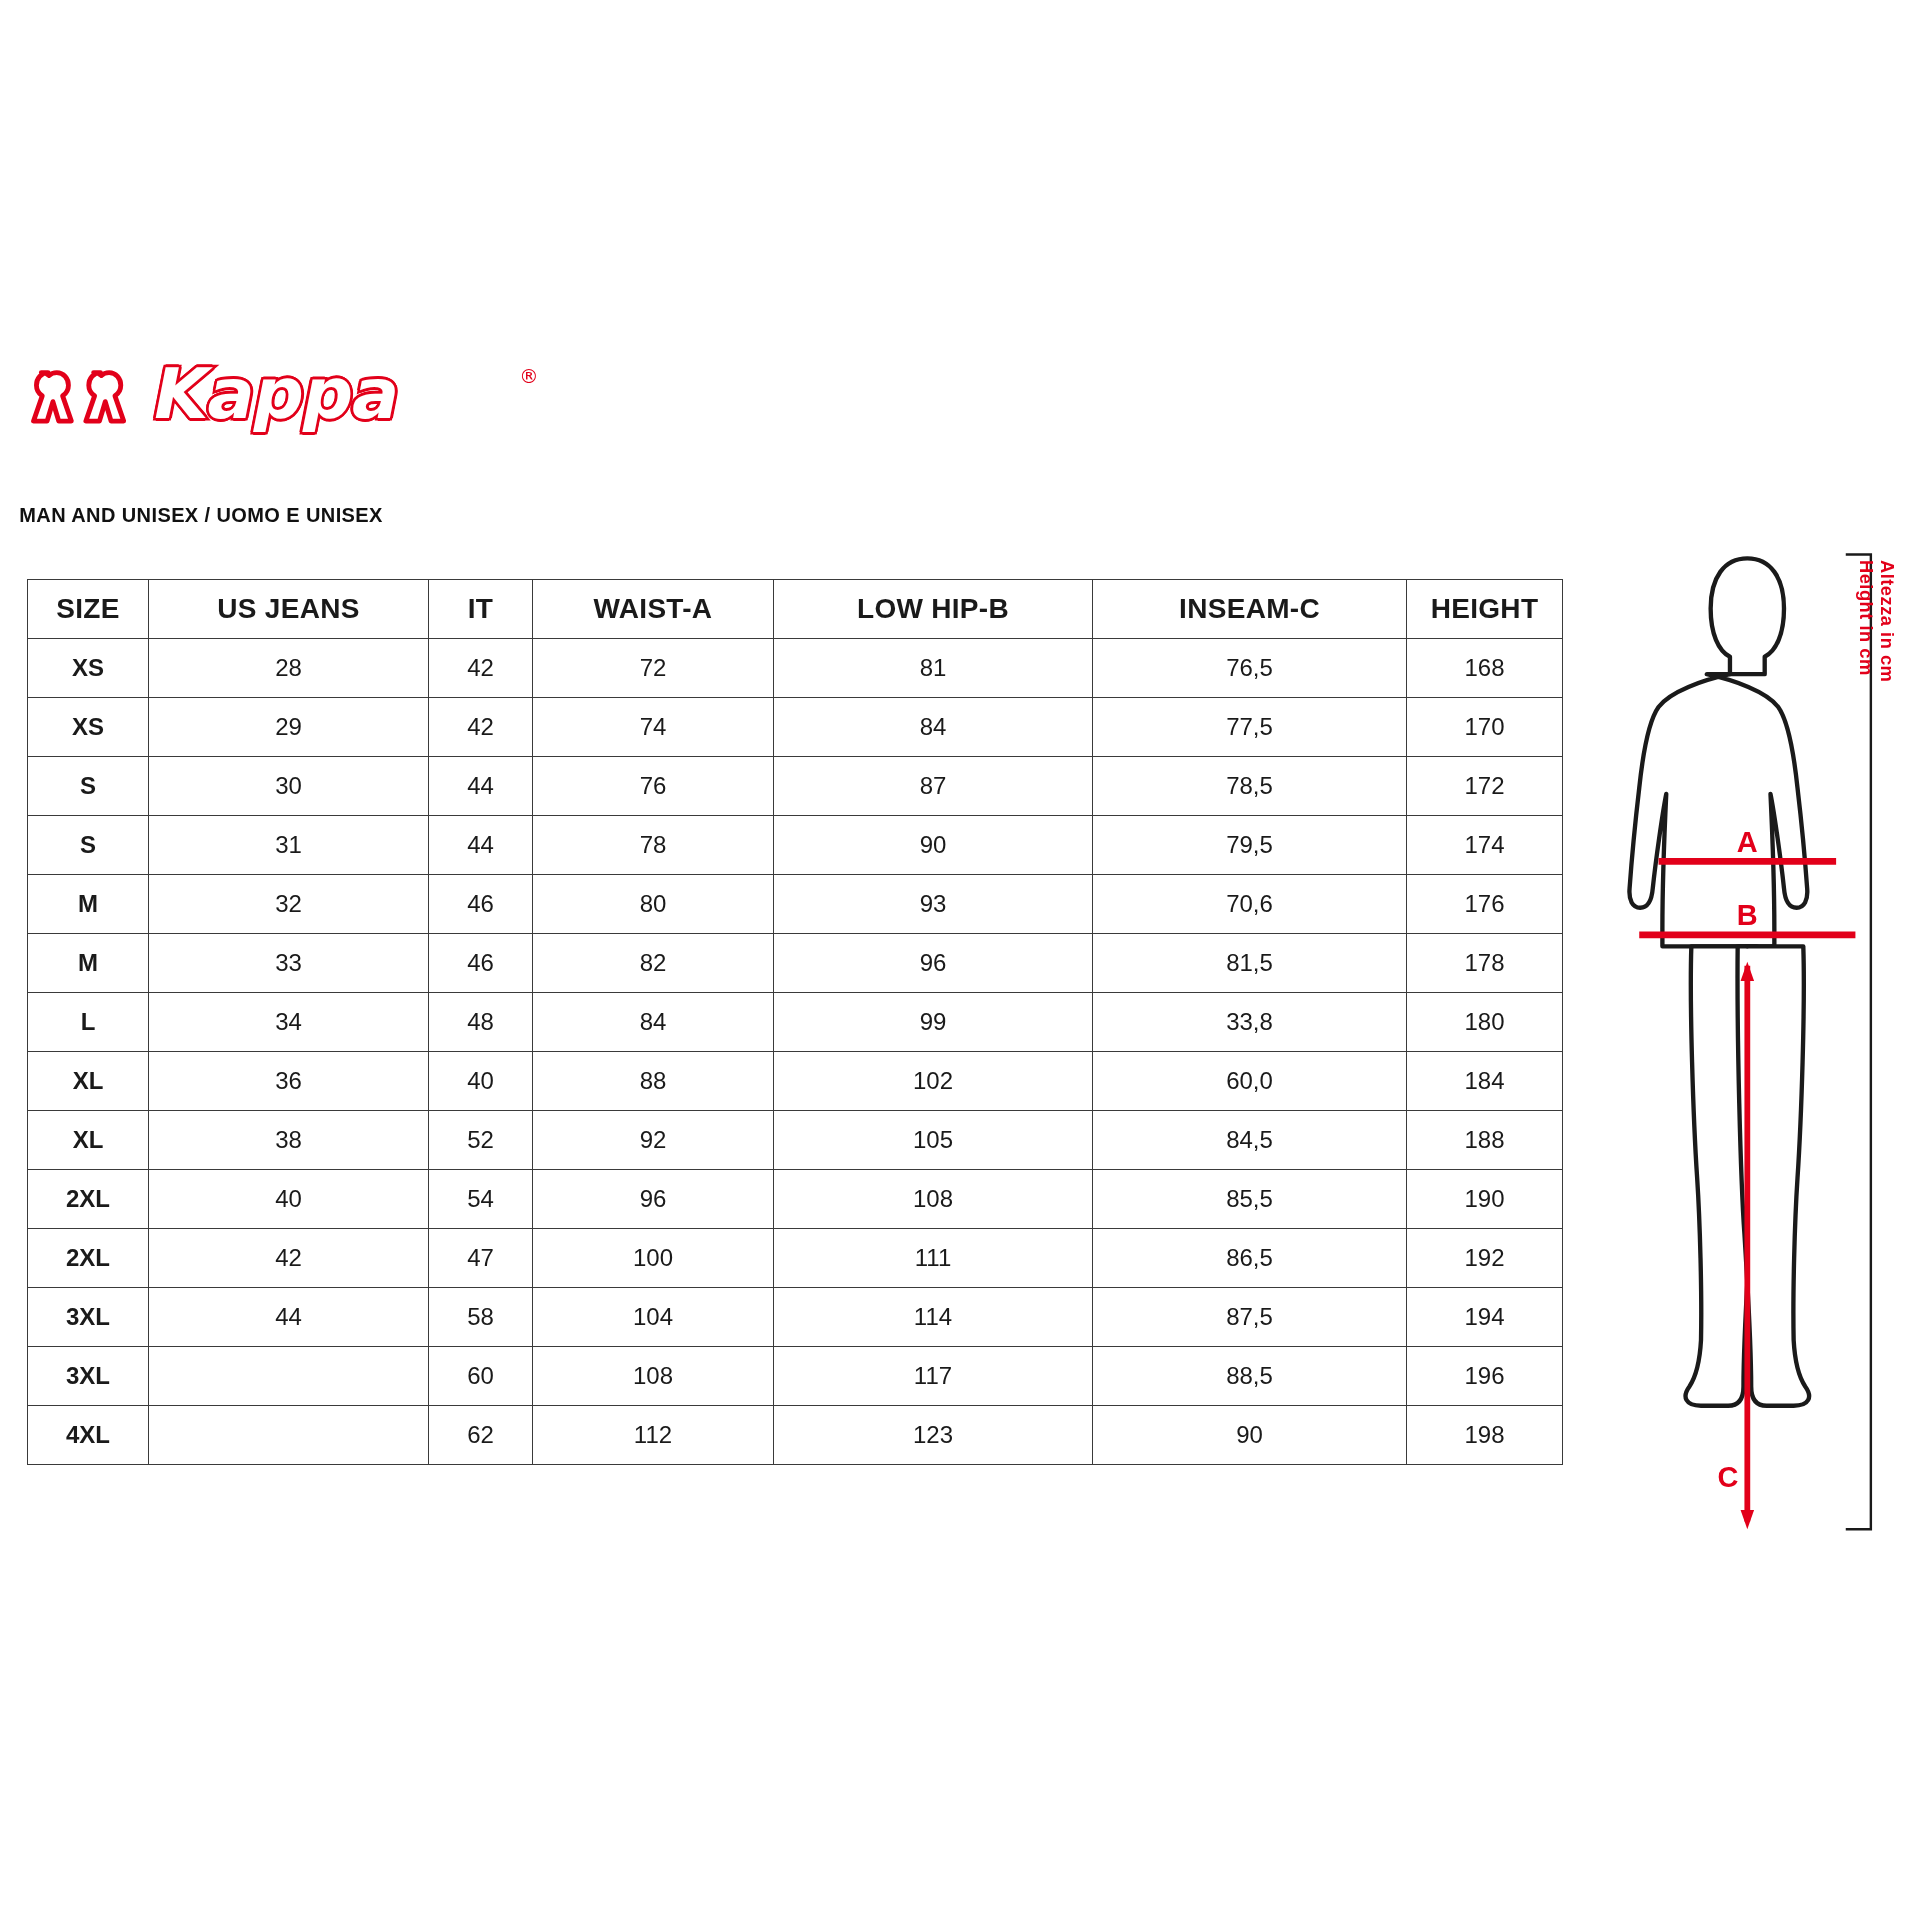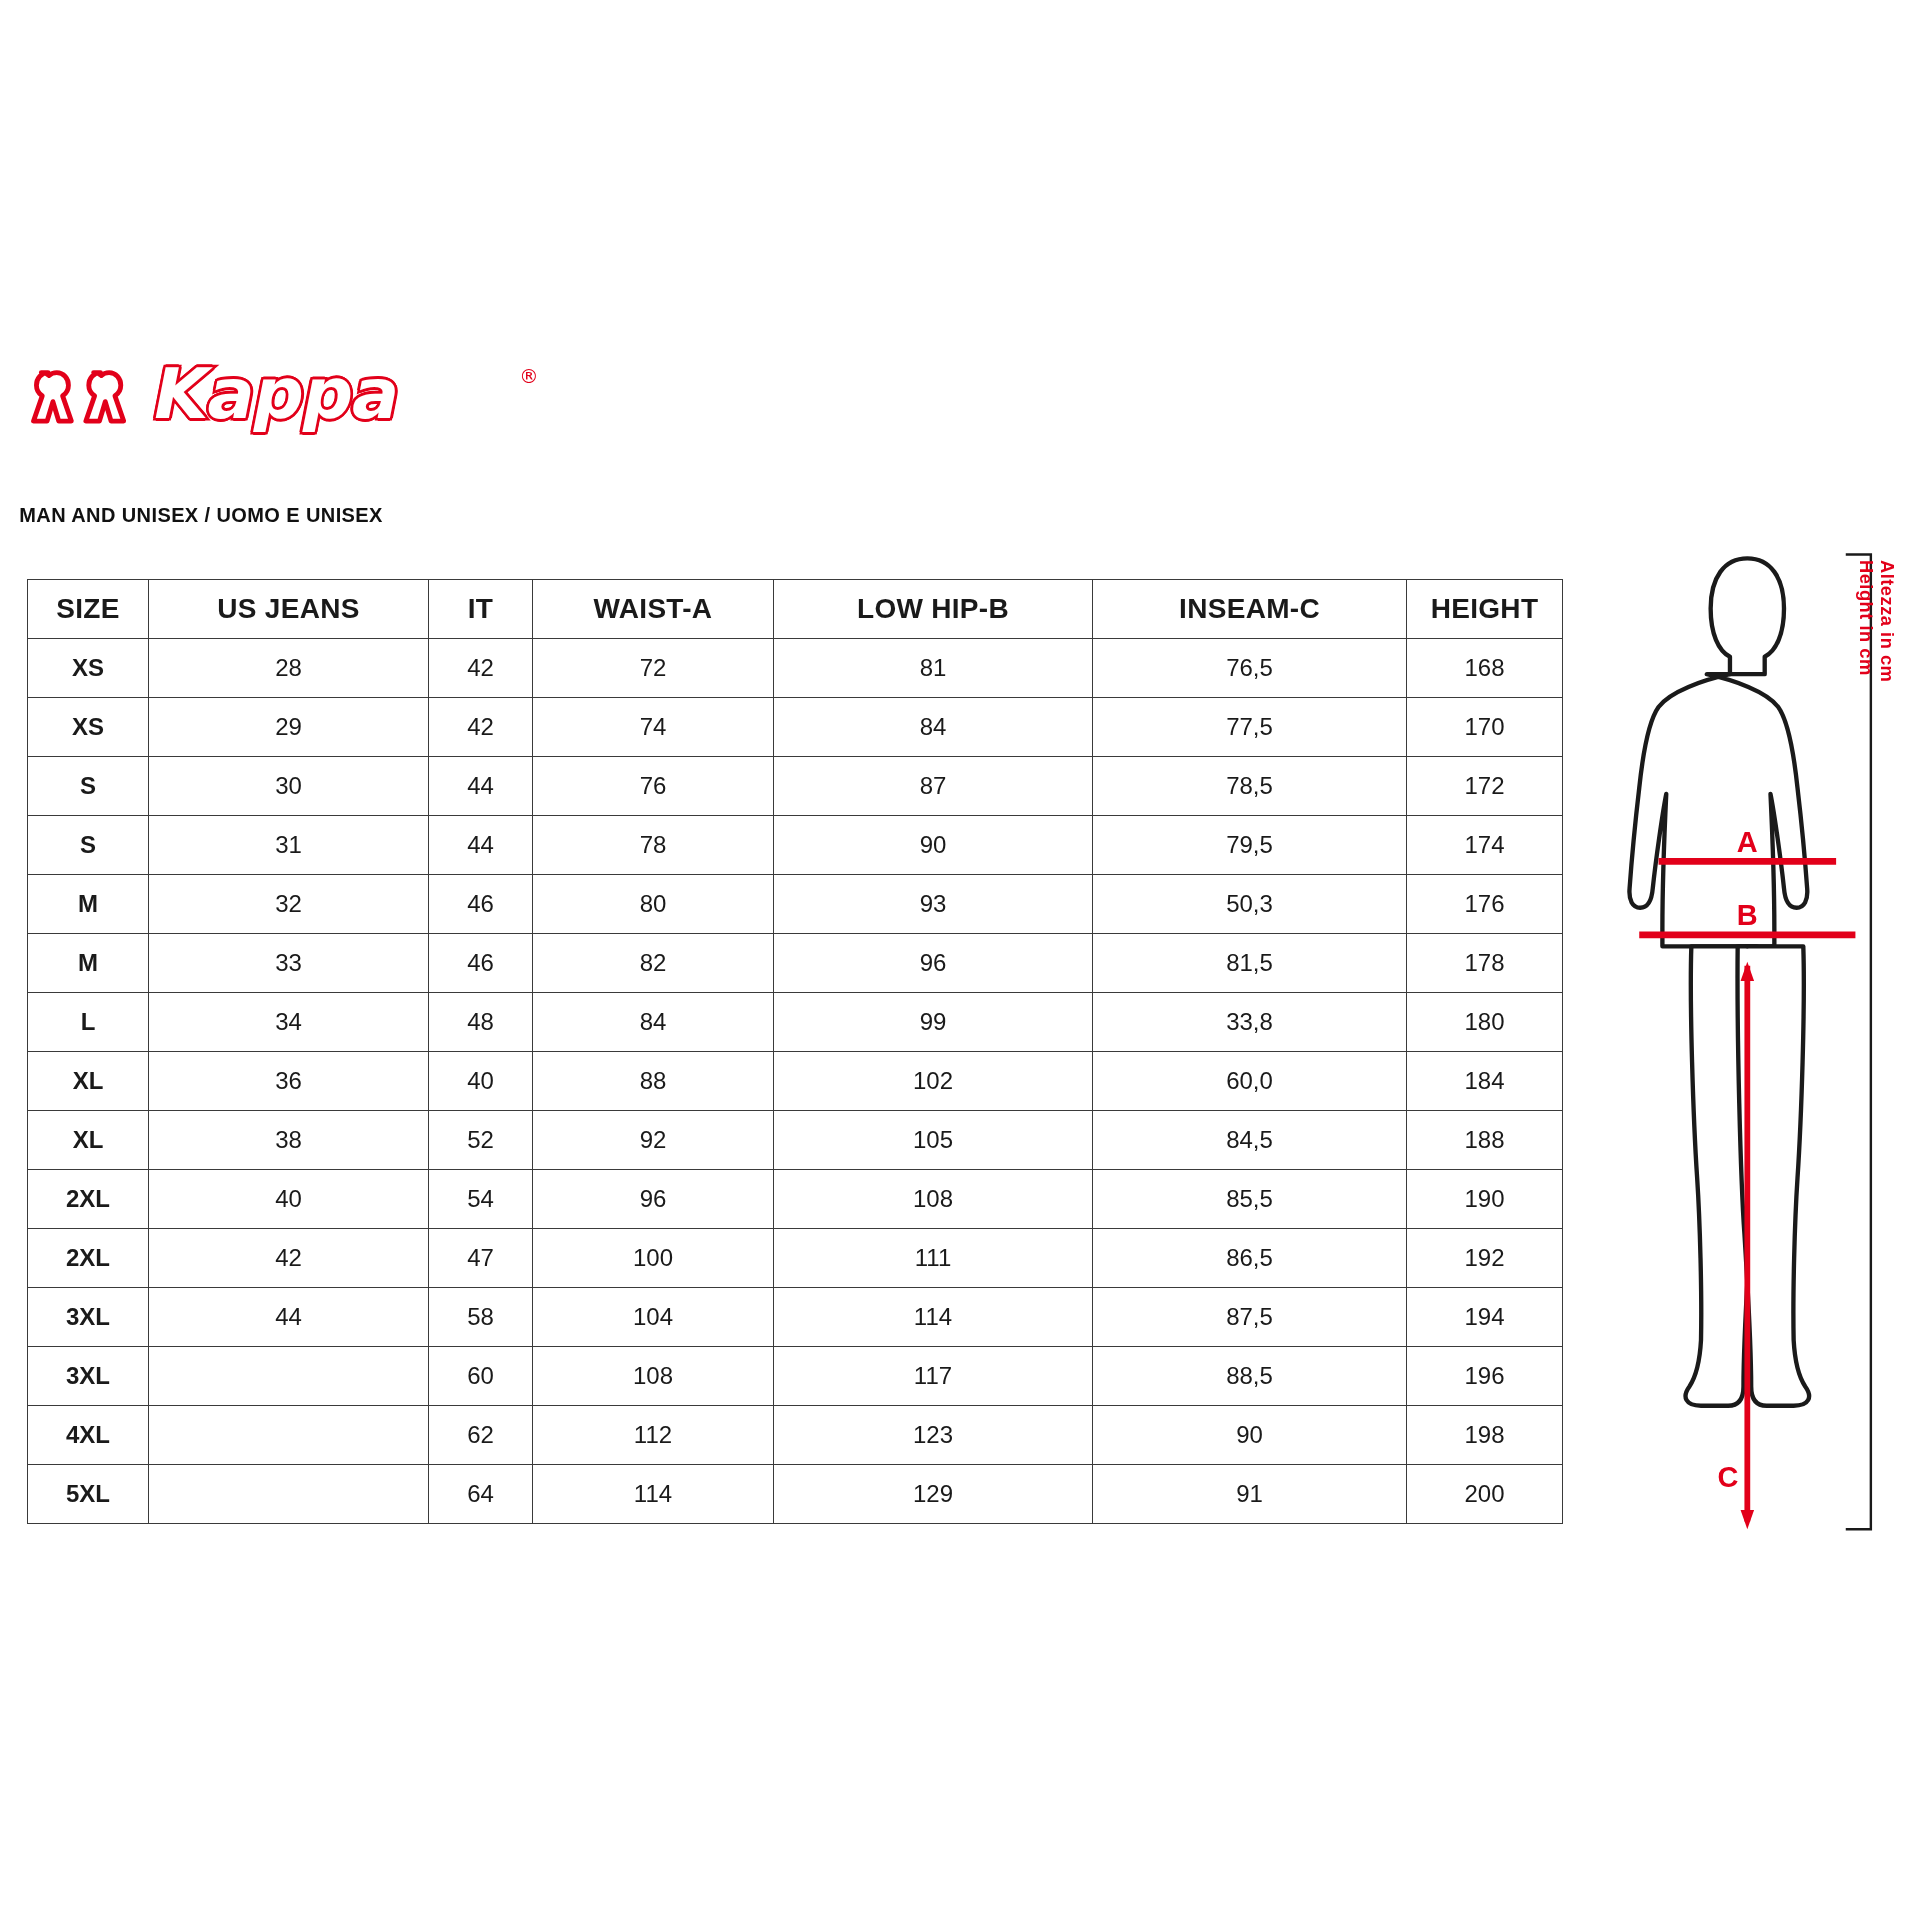--- a/index.html
+++ b/index.html
@@ -219,21 +219,21 @@
             <td>90</td>
             <td>79,5</td>
             <td>174</td>
           </tr>
           <tr>
             <td class="size-cell">M</td>
             <td>32</td>
             <td>46</td>
             <td>80</td>
             <td>93</td>
-            <td>50,3</td>
+            <td>70,6</td>
             <td>176</td>
           </tr>
           <tr>
             <td class="size-cell">M</td>
             <td>33</td>
             <td>46</td>
             <td>82</td>
             <td>96</td>
             <td>81,5</td>
             <td>178</td>
@@ -303,29 +303,20 @@
           </tr>
           <tr>
             <td class="size-cell">4XL</td>
             <td></td>
             <td>62</td>
             <td>112</td>
             <td>123</td>
             <td>90</td>
             <td>198</td>
           </tr>
-          <tr>
-            <td class="size-cell">5XL</td>
-            <td></td>
-            <td>64</td>
-            <td>114</td>
-            <td>129</td>
-            <td>91</td>
-            <td>200</td>
-          </tr>
         </tbody>
     </table>
   </div>
 
   <div class="figure-panel">
     <svg class="figure-svg" width="319" height="1023" viewBox="0 0 330 1060">
 
       <g stroke="#1a1a1a" stroke-width="2.5" fill="none">
         <path d="M272 14 L298 14 L298 1024 L272 1024"></path>
       </g>

